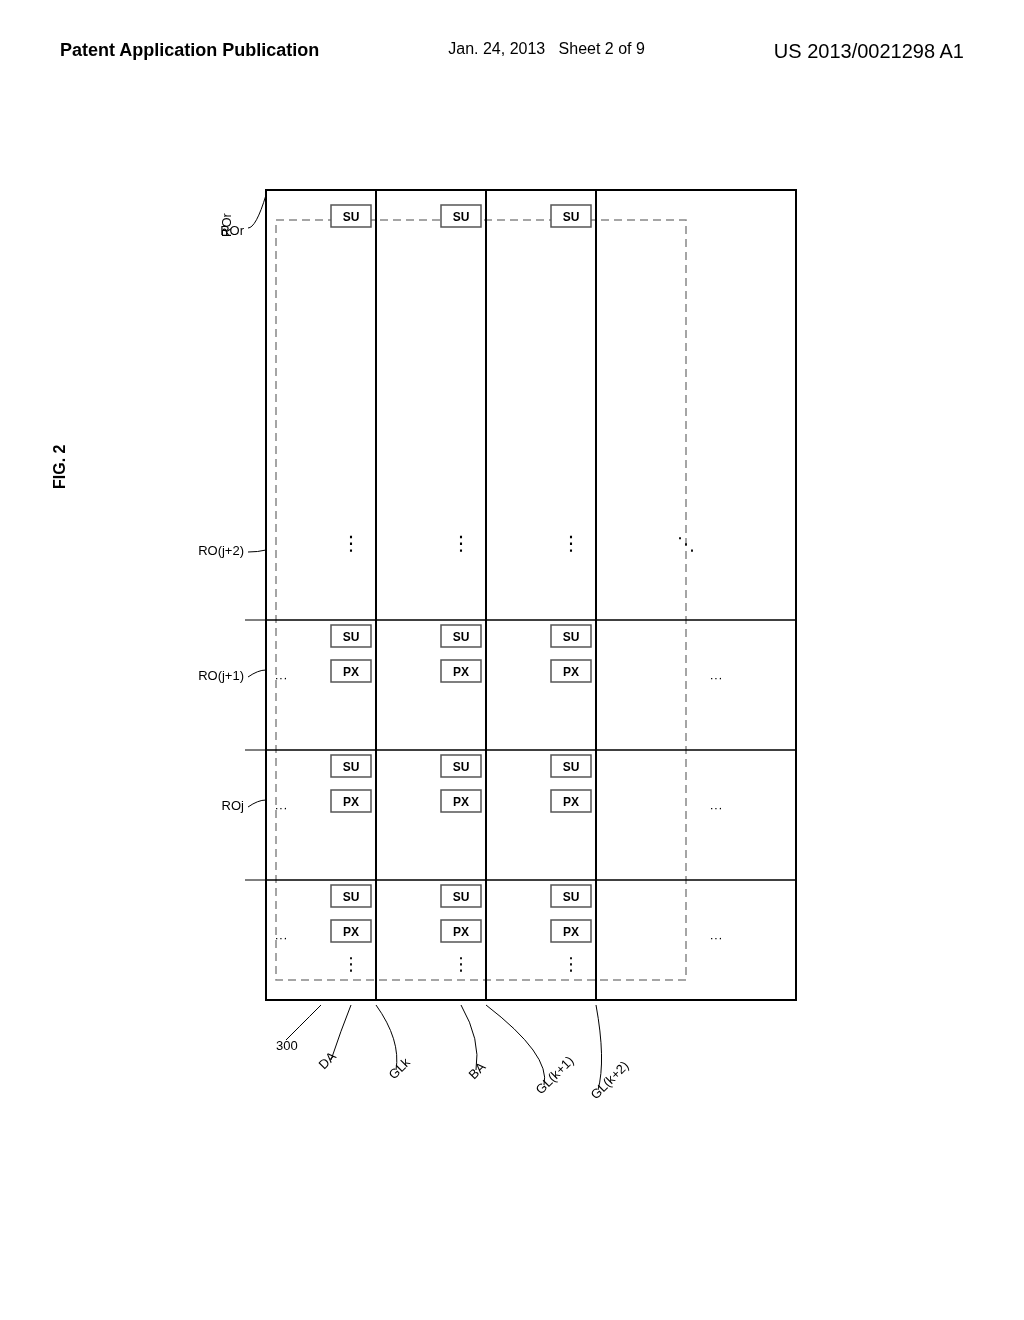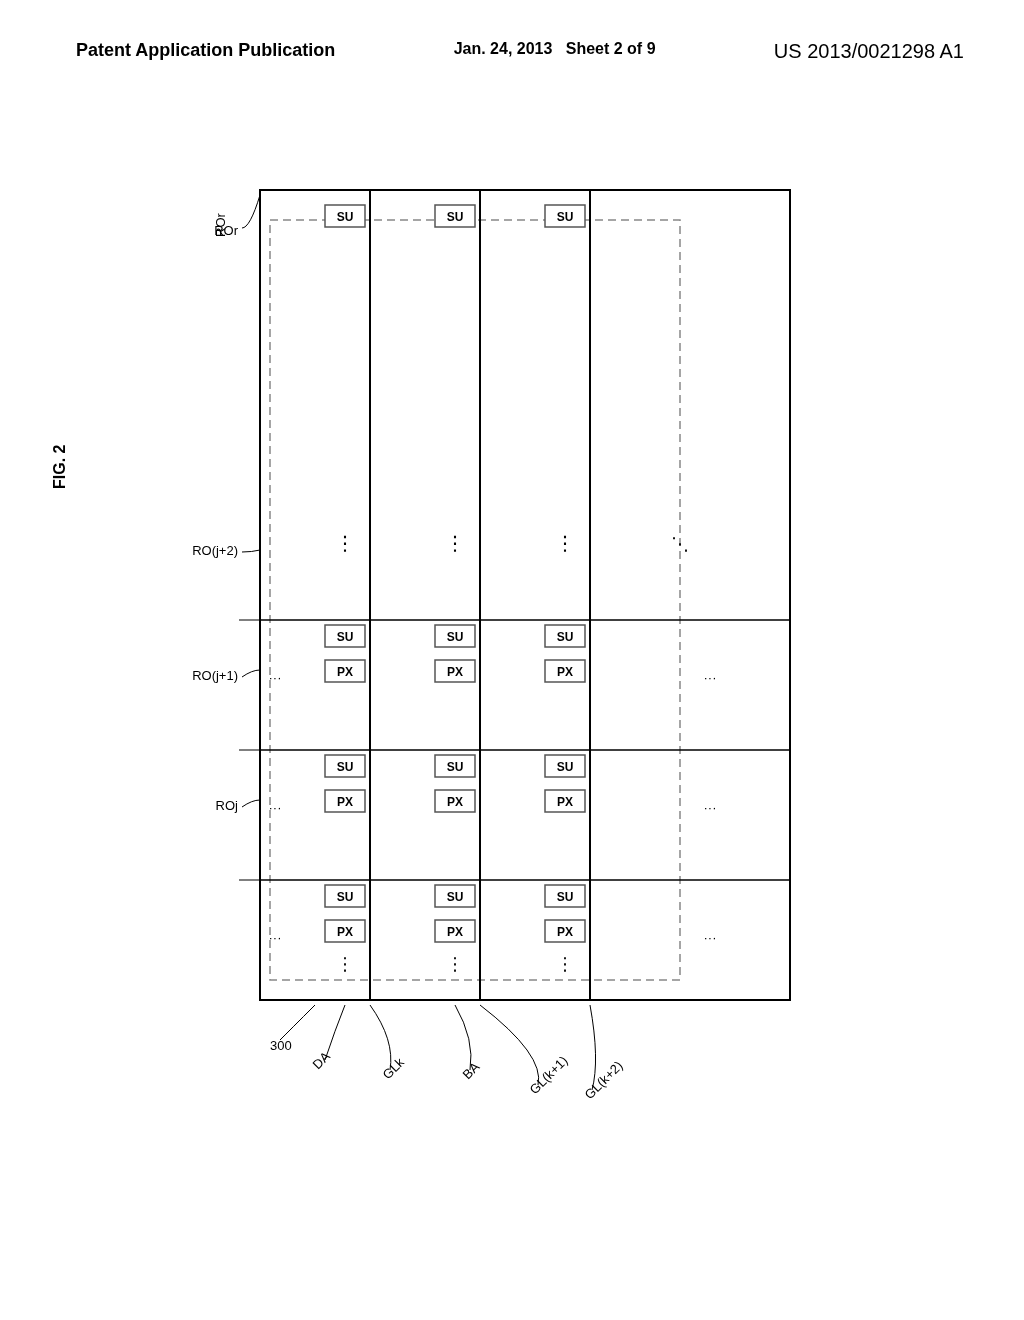--- a/index.html
+++ b/index.html
@@ -13,52 +13,50 @@
     }
     .header {
       position: absolute;
       top: 40px;
       left: 0;
       right: 0;
       display: flex;
       justify-content: space-between;
       align-items: flex-start;
       padding: 0 60px;
-      margin-left: 16px;
     }
     .header-left {
       font-size: 18px;
       font-weight: bold;
       color: #000;
     }
     .header-center {
       font-size: 16px;
       color: #000;
       text-align: center;
-      font-weight: bold;
     }
     .header-right {
       font-size: 20px;
       color: #000;
     }
   </style>
 </head>
 <body>
 
 <div class="header">
   <div class="header-left">Patent Application Publication</div>
   <div class="header-center">
     <span>Jan. 24, 2013</span>&nbsp;&nbsp;&nbsp;<span>Sheet 2 of 9</span>
   </div>
   <div class="header-right">US 2013/0021298 A1</div>
 </div>
 
 <div style="position:absolute; left:60px; top:480px; font-size:16px; font-weight:bold; transform: rotate(-90deg); transform-origin: left center;">FIG. 2</div>
 
-<div style="position:absolute; top:160px; left:170px; width:700px; height:990px;">
+<div style="position:absolute; top:160px; left:176px; width:700px; height:990px;">
 
   <svg width="700" height="990" style="position:absolute;top:0;left:0;">
 
     <rect x="90" y="30" width="530" height="810" fill="none" stroke="#000" stroke-width="2"></rect>
 
     <rect x="100" y="60" width="410" height="760" fill="none" stroke="#888" stroke-width="1.5" stroke-dasharray="8,5"></rect>
 
     <line x1="200" y1="30" x2="200" y2="840" stroke="#000" stroke-width="2"></line>
 
     <line x1="310" y1="30" x2="310" y2="840" stroke="#000" stroke-width="2"></line>

